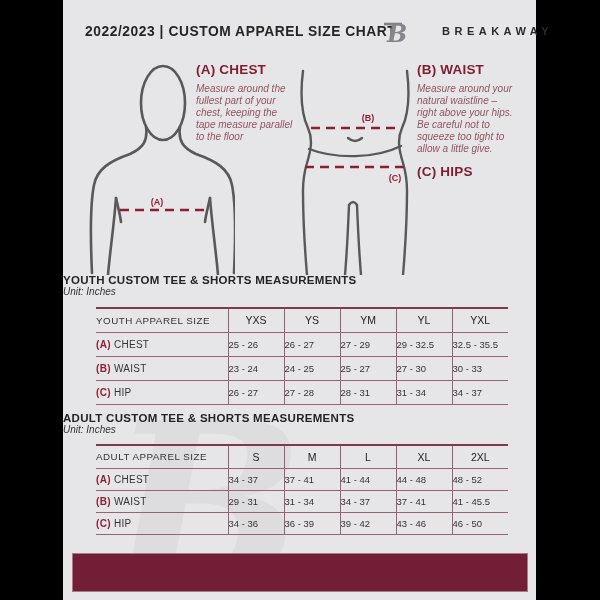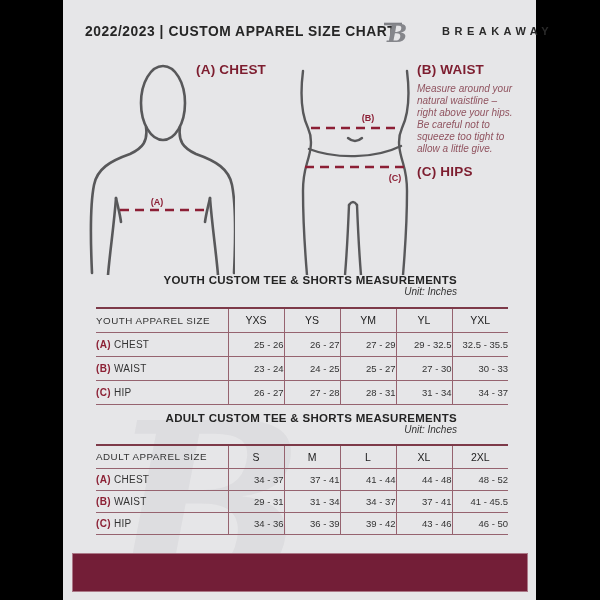--- a/index.html
+++ b/index.html
@@ -26,37 +26,37 @@
   }
 
   
   .sec-heading { font-size:13.5px; font-weight:bold; color:#7d1d2f; letter-spacing:0.2px; }
   .sec-body {
     font-size:10px; font-style:italic; color:#90535f; line-height:1.2;
     white-space:pre-line; margin-top:6px;
   }
 
   
-  .tbl-title-wrap { left:63px; width:394px; text-align:right; }
+  .tbl-title-wrap { left:63px; width:394px; text-align:left; }
   .tbl-title { font-size:11.5px; font-weight:bold; color:#242424; letter-spacing:0.3px; }
   .tbl-unit  { font-size:10px; font-style:italic; color:#333; }
 
   
   table.size-table { position:absolute; border-collapse:collapse; table-layout:fixed; background:transparent; }
   table.size-table col.c-label { width:132px; }
   table.size-table col.c-data  { width:56px; }
   table.size-table th, table.size-table td { padding:0; border-left:1.5px solid #96636f; }
   table.size-table th:first-child, table.size-table td:first-child { border-left:none; }
   table.size-table tr { border-bottom:1.5px solid #96636f; }
   table.size-table thead tr { border-top:2px solid #7d3a49;margin-top:36px; }
   th.size-category { text-align:left; padding-left:9px; font-weight:normal; font-size:9.8px; letter-spacing:0.5px; color:#333; }
   th.size-col { font-weight:normal; font-size:10.5px; color:#222; text-align:center; }
   td.label-cell { text-align:left; padding-left:9px; font-size:10px; color:#333; letter-spacing:0.3px; }
   td.label-cell .prefix { color:#8c2135; font-weight:bold; }
-  td.val-cell { text-align:right; font-size:9.5px; color:#333; }
+  td.val-cell { text-align:left; font-size:9.5px; color:#333; }
   table.t-youth tr { height:24px; }
   table.t-adult tr { height:22px; }
   table.t-adult thead tr { height:23px; }
 
   
   svg text.fig-label { font-family:"Liberation Sans",sans-serif; font-size:9px; font-weight:bold; fill:#8c1f35; }
 
   
   .watermark {
     left:110px; top:392px; font-family:"DejaVu Serif", serif; font-style:italic; font-weight:bold;
@@ -111,20 +111,25 @@
       <path d="M 62,150 C 63,175 64,196 66,220"></path>
     </g>
     <line x1="16" y1="73" x2="105" y2="73" stroke="#8c1f35" stroke-width="2.4" stroke-dasharray="9 6"></line>
     <text class="fig-label" x="73" y="66" text-anchor="middle">(B)</text>
     <line x1="10" y1="112" x2="111" y2="112" stroke="#8c1f35" stroke-width="2.4" stroke-dasharray="9 6"></line>
     <text class="fig-label" x="100" y="126" text-anchor="middle">(C)</text>
   </svg>
 
   <div class="abs" style="left:196px; top:62px; width:110px;">
     <div class="sec-heading">(A) CHEST</div>
+    <div class="sec-body">Measure around the
+fullest part of your
+chest, keeping the
+tape measure parallel
+to the floor</div>
   </div>
   <div class="abs" style="left:417px; top:62px; width:115px;">
     <div class="sec-heading">(B) WAIST</div>
     <div class="sec-body">Measure around your
 natural waistline –
 right above your hips.
 Be careful not to
 squeeze too tight to
 allow a little give.</div>
   </div>

